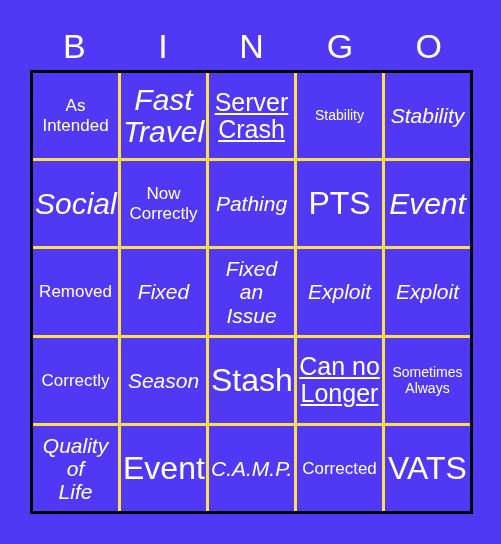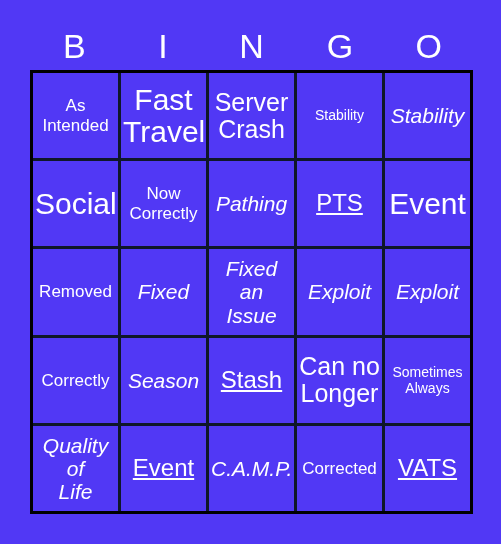--- a/index.html
+++ b/index.html
@@ -45,21 +45,21 @@
   
   #bingo-grid {
     position: absolute;
     left: 30px;
     top: 70px;
     width: 443px;
     height: 444px;
     display: grid;
     grid-template-columns: repeat(5, 1fr);
     grid-template-rows: repeat(5, 1fr);
-    background: #0f172a;
+    background: #fde047;
     border: 3px solid #000000;
     gap: 3px;
     box-sizing: border-box;
   }
   .bingo-cell {
     background: #5138f5;
     display: flex;
     align-items: center;
     justify-content: center;
     text-align: center;
@@ -73,23 +73,23 @@
     width: 100%;
     white-space: pre-line;
     line-height: 1.08;
     color: #ffffff;
     user-select: none;
   }
   
   .fs-xs .cell-text { font-size: 14px; line-height: 1.18; }
   .fs-sm .cell-text { font-size: 17px; line-height: 1.14; }
   .fs-md .cell-text { font-size: 21px; line-height: 1.10; font-style: italic; }
-  .fs-lg .cell-text { font-size: 25px; line-height: 1.08; }
-  .fs-xl .cell-text { font-size: 30px; line-height: 1.06; }
-  .fs-xxl .cell-text { font-size: 24px; line-height: 1.04; text-decoration: underline; }
+  .fs-lg .cell-text { font-size: 25px; line-height: 1.08; text-decoration: underline; }
+  .fs-xl .cell-text { font-size: 30px; line-height: 1.06; font-style: italic; }
+  .fs-xxl .cell-text { font-size: 32px; line-height: 1.04; }
 </style>
 </head>
 <body>
 
 <div id="bingo-card">
 
   <div id="header-row">
     <div class="header-letter">B</div>
     <div class="header-letter">I</div>
     <div class="header-letter">N</div>

